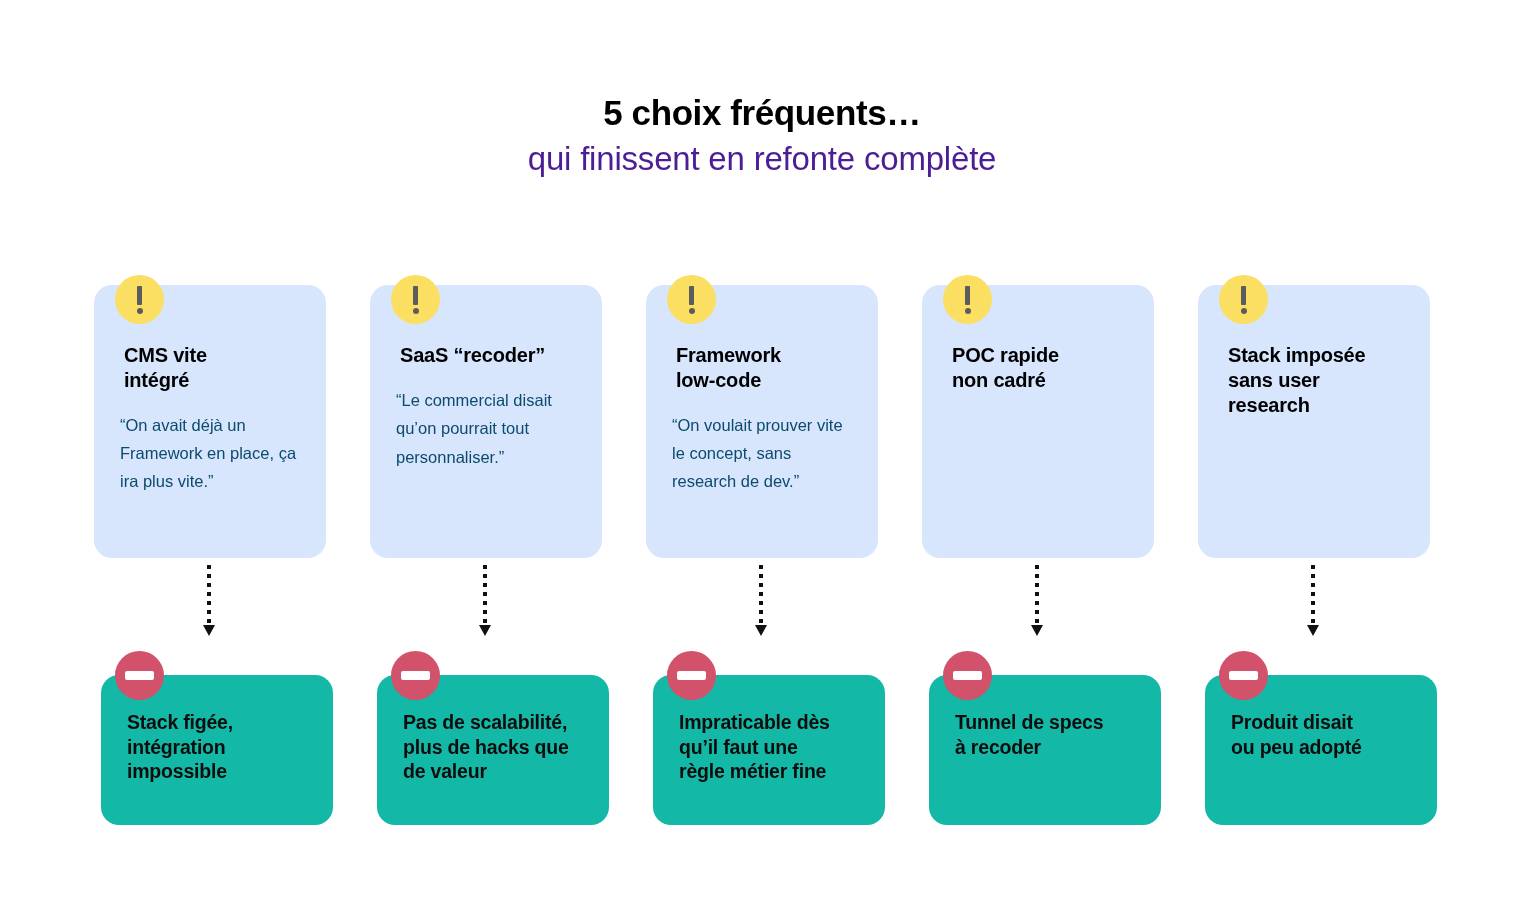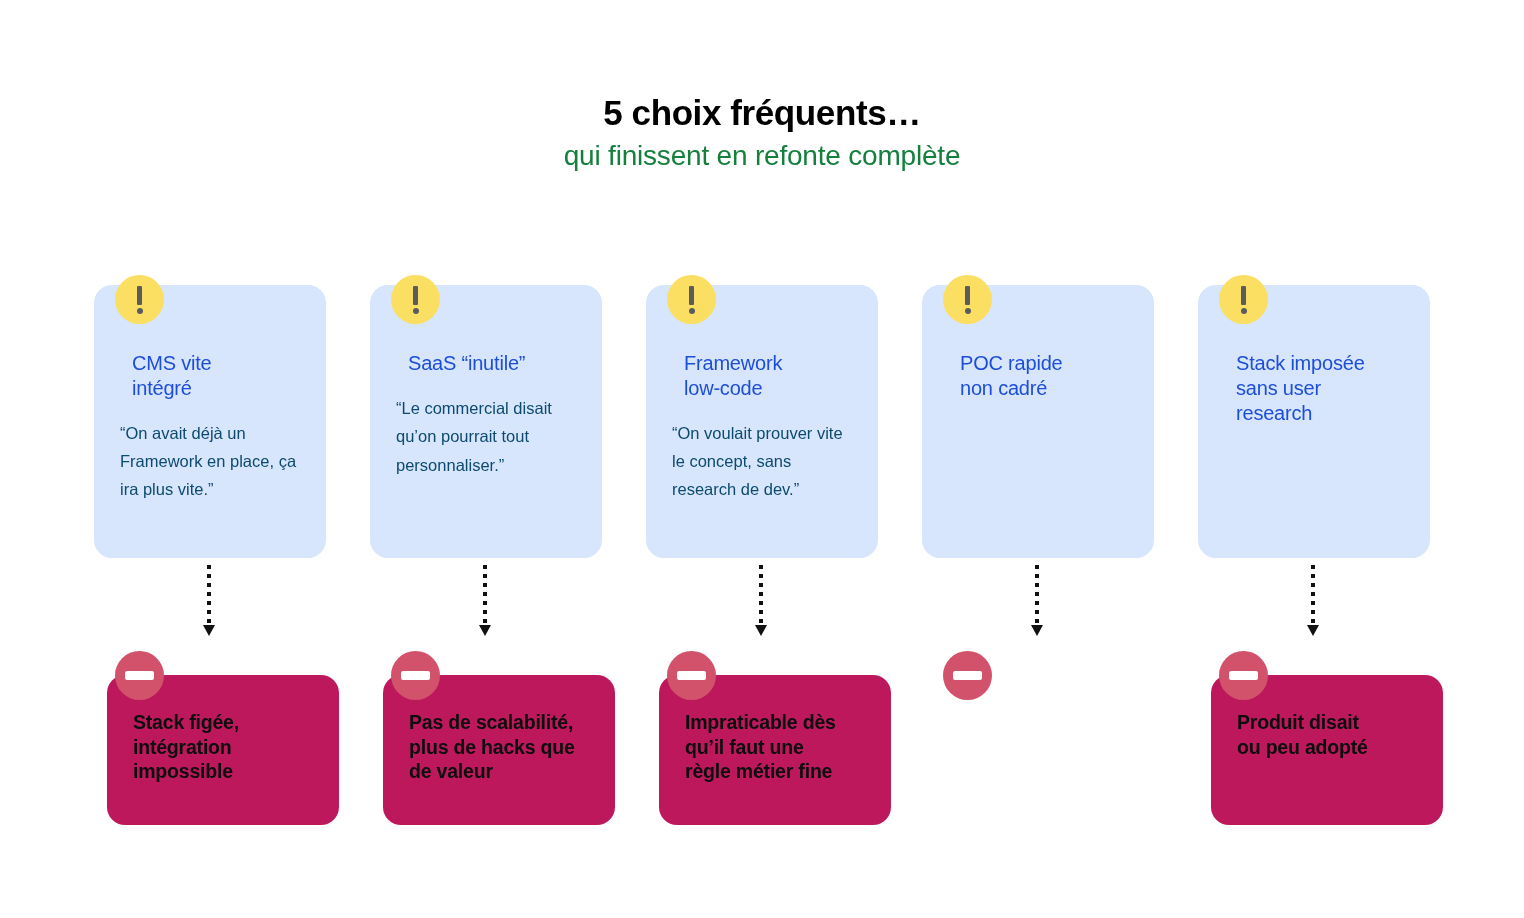--- a/index.html
+++ b/index.html
@@ -26,23 +26,23 @@
   }
   .title-main {
     font-size: 35px;
     font-weight: 700;
     letter-spacing: -0.4px;
     color: #000000;
     line-height: 1.18;
     margin: 0;
   }
   .title-sub {
-    font-size: 28px;
+    font-size: 33px;
     font-weight: 400;
-    color: #15803d;
+    color: #4c1d95;
     line-height: 1.22;
     margin: 6px 0 0 0;
     letter-spacing: -0.2px;
   }
 
   
   .board {
     position: absolute;
     left: 94px;
     top: 275px;
@@ -64,25 +64,25 @@
     top: 10px;
     width: 232px;
     height: 273px;
     background: #d7e6fd;
     border-radius: 18px;
     box-sizing: border-box;
     padding: 54px 25px 18px 26px;
   }
   .cause-title {
     font-size: 20px;
-    font-weight: 400;
+    font-weight: 700;
     line-height: 1.24;
-    color: #1d4ed8;
+    color: #000000;
     letter-spacing: -0.2px;
-    margin: 12px;
+    margin: 4px;
     white-space: pre-line;
   }
   .cause-quote {
     font-size: 16.5px;
     font-weight: 400;
     line-height: 1.72;
     color: #0c4a6e;
     margin: 18px 0 0 0;
   }
   .cause-card.tall-title .cause-quote { margin-top: 18px; }
@@ -149,25 +149,25 @@
     width: 0;
     height: 0;
     border-left: 6px solid transparent;
     border-right: 6px solid transparent;
     border-top: 11px solid #111111;
   }
 
   
   .result-box {
     position: absolute;
-    left: 13px;
+    left: 7px;
     top: 400px;
     width: 232px;
     height: 150px;
-    background: #be185d;
+    background: #14b8a6;
     border-radius: 18px;
     box-sizing: border-box;
     padding: 35px 22px 16px 26px;
   }
   .result-text {
     font-size: 19.5px;
     font-weight: 700;
     line-height: 1.26;
     color: #0d0d0d;
     letter-spacing: -0.2px;
@@ -227,21 +227,21 @@
 intégration
 impossible</p>
     </div>
     <div class="stop-badge">
       <span class="stop-bar"></span>
     </div>
   </div>
 
   <div class="column">
     <div class="cause-card">
-      <p class="cause-title">SaaS “inutile”</p>
+      <p class="cause-title">SaaS “recoder”</p>
       <p class="cause-quote">“Le commercial disait qu’on pourrait tout personnaliser.”</p>
     </div>
     <div class="warn-badge">
       <span class="bang-bar"></span>
       <span class="bang-dot"></span>
     </div>
     <div class="connector">
       <span class="dots"></span>
       <span class="arrowhead"></span>
     </div>
@@ -285,20 +285,24 @@
 non cadré</p>
     </div>
     <div class="warn-badge">
       <span class="bang-bar"></span>
       <span class="bang-dot"></span>
     </div>
     <div class="connector">
       <span class="dots"></span>
       <span class="arrowhead"></span>
     </div>
+    <div class="result-box">
+      <p class="result-text">Tunnel de specs
+à recoder</p>
+    </div>
     <div class="stop-badge">
       <span class="stop-bar"></span>
     </div>
   </div>
 
   <div class="column">
     <div class="cause-card tall-title">
       <p class="cause-title">Stack imposée
 sans user
 research</p>

